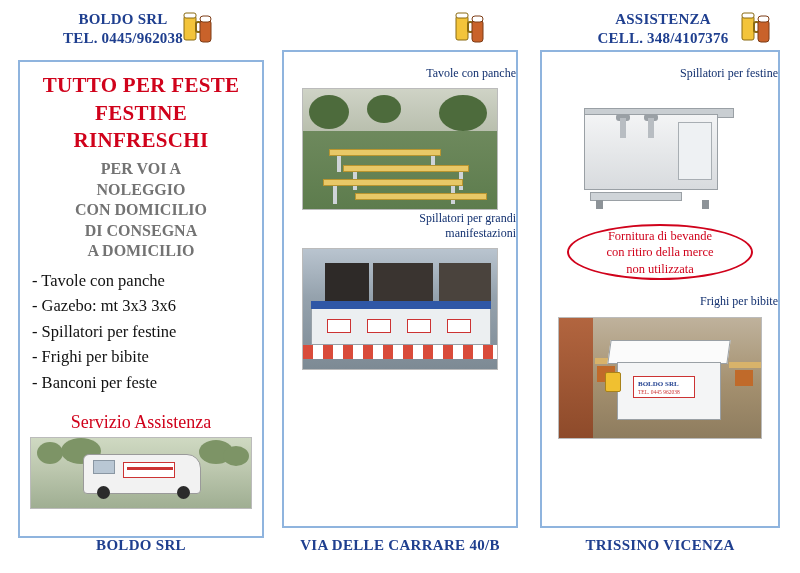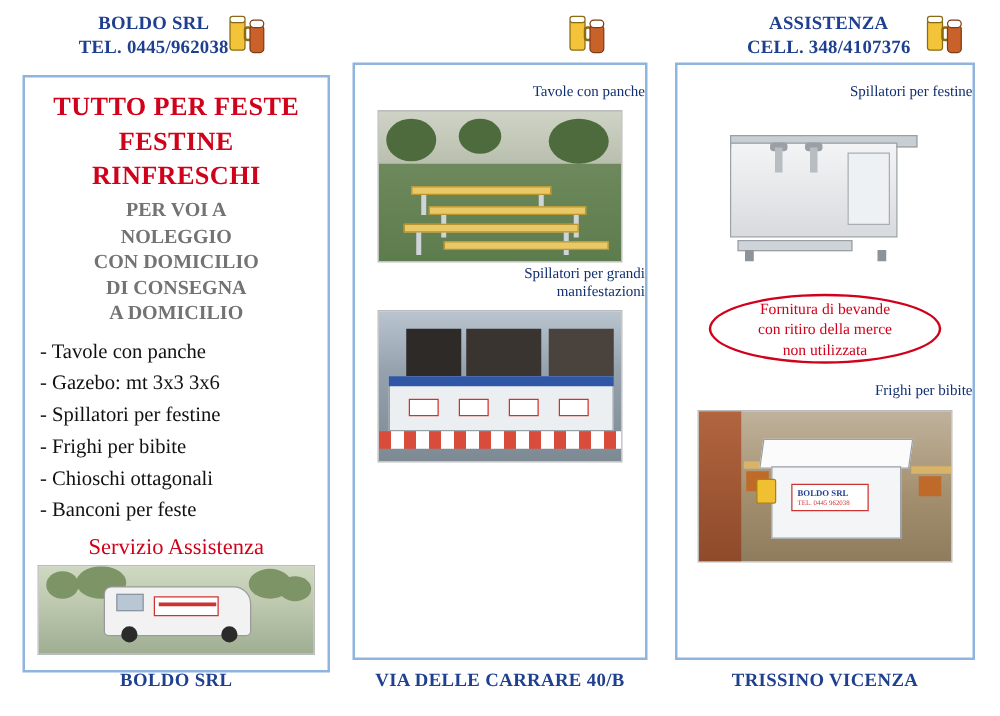--- a/index.html
+++ b/index.html
@@ -83,21 +83,21 @@
     margin: 2px 10px 0 12px;
     color: #111;
     font-size: 16.5px;
     line-height: 1.55;
   }
   .bullets div { white-space: nowrap; }
   .serv-assist {
     color: #d0021b;
     font-size: 18px;
     text-align: center;
-    margin: 6px 0 2px;
+    margin: 17px 0 2px;
     font-family: "Liberation Serif", serif;
     font-style: normal;
   }
 
   
   .photo {
     position: relative;
     overflow: hidden;
     border: 1px solid #bbb;
   }
@@ -161,21 +161,21 @@
   }
   .mach-body { position:absolute; left:24px; top:26px; width:134px; height:76px; background:linear-gradient(#f3f4f5,#d8dbde); border:1px solid #9aa0a5; }
   .mach-top  { position:absolute; left:24px; top:20px; width:150px; height:10px; background:#c9ced2; border:1px solid #9aa0a5; }
   .mach-panel{ position:absolute; left:118px; top:34px; width:34px; height:58px; background:#eef1f3; border:1px solid #a8aeb3; }
   .tap { position:absolute; width:6px; height:20px; background:#b8bdc2; top:30px; }
   .tap-head { position:absolute; width:14px; height:7px; background:#9aa0a5; border-radius:3px; top:26px; }
   .drip { position:absolute; left:30px; top:104px; width:92px; height:9px; background:#cfd4d8; border:1px solid #9aa0a5; }
   .mach-foot { position:absolute; width:7px; height:9px; background:#8d9398; top:112px; }
 
   .oval-note {
-    margin: 15px auto 0;
+    margin: 4px auto 0;
     width: 186px; height: 56px;
     border: 2px solid #d0021b;
     border-radius: 50%;
     color: #d0021b;
     font-size: 12.5px;
     line-height: 1.3;
     display: flex; align-items: center; justify-content: center;
     text-align: center;
     padding: 0 8px;
   }
@@ -246,21 +246,20 @@
       <div>NOLEGGIO</div>
       <div>CON DOMICILIO</div>
       <div>DI CONSEGNA</div>
       <div>A DOMICILIO</div>
     </div>
     <div class="bullets">
       <div>- Tavole con panche</div>
       <div>- Gazebo: mt 3x3 3x6</div>
       <div>- Spillatori per festine</div>
       <div>- Frighi per bibite</div>
-      <div>- Chioschi ottagonali</div>
       <div>- Banconi per feste</div>
     </div>
     <div class="serv-assist">Servizio Assistenza</div>
 
     <div class="photo" id="photo-van">
       <div class="tree" style="left:6px;  top:4px;  width:26px; height:22px;"></div>
       <div class="tree" style="left:30px; top:0px;  width:40px; height:26px;"></div>
       <div class="tree" style="left:168px;top:2px;  width:34px; height:24px;"></div>
       <div class="tree" style="left:192px;top:8px;  width:26px; height:20px;"></div>
       <div class="van-body"></div>

